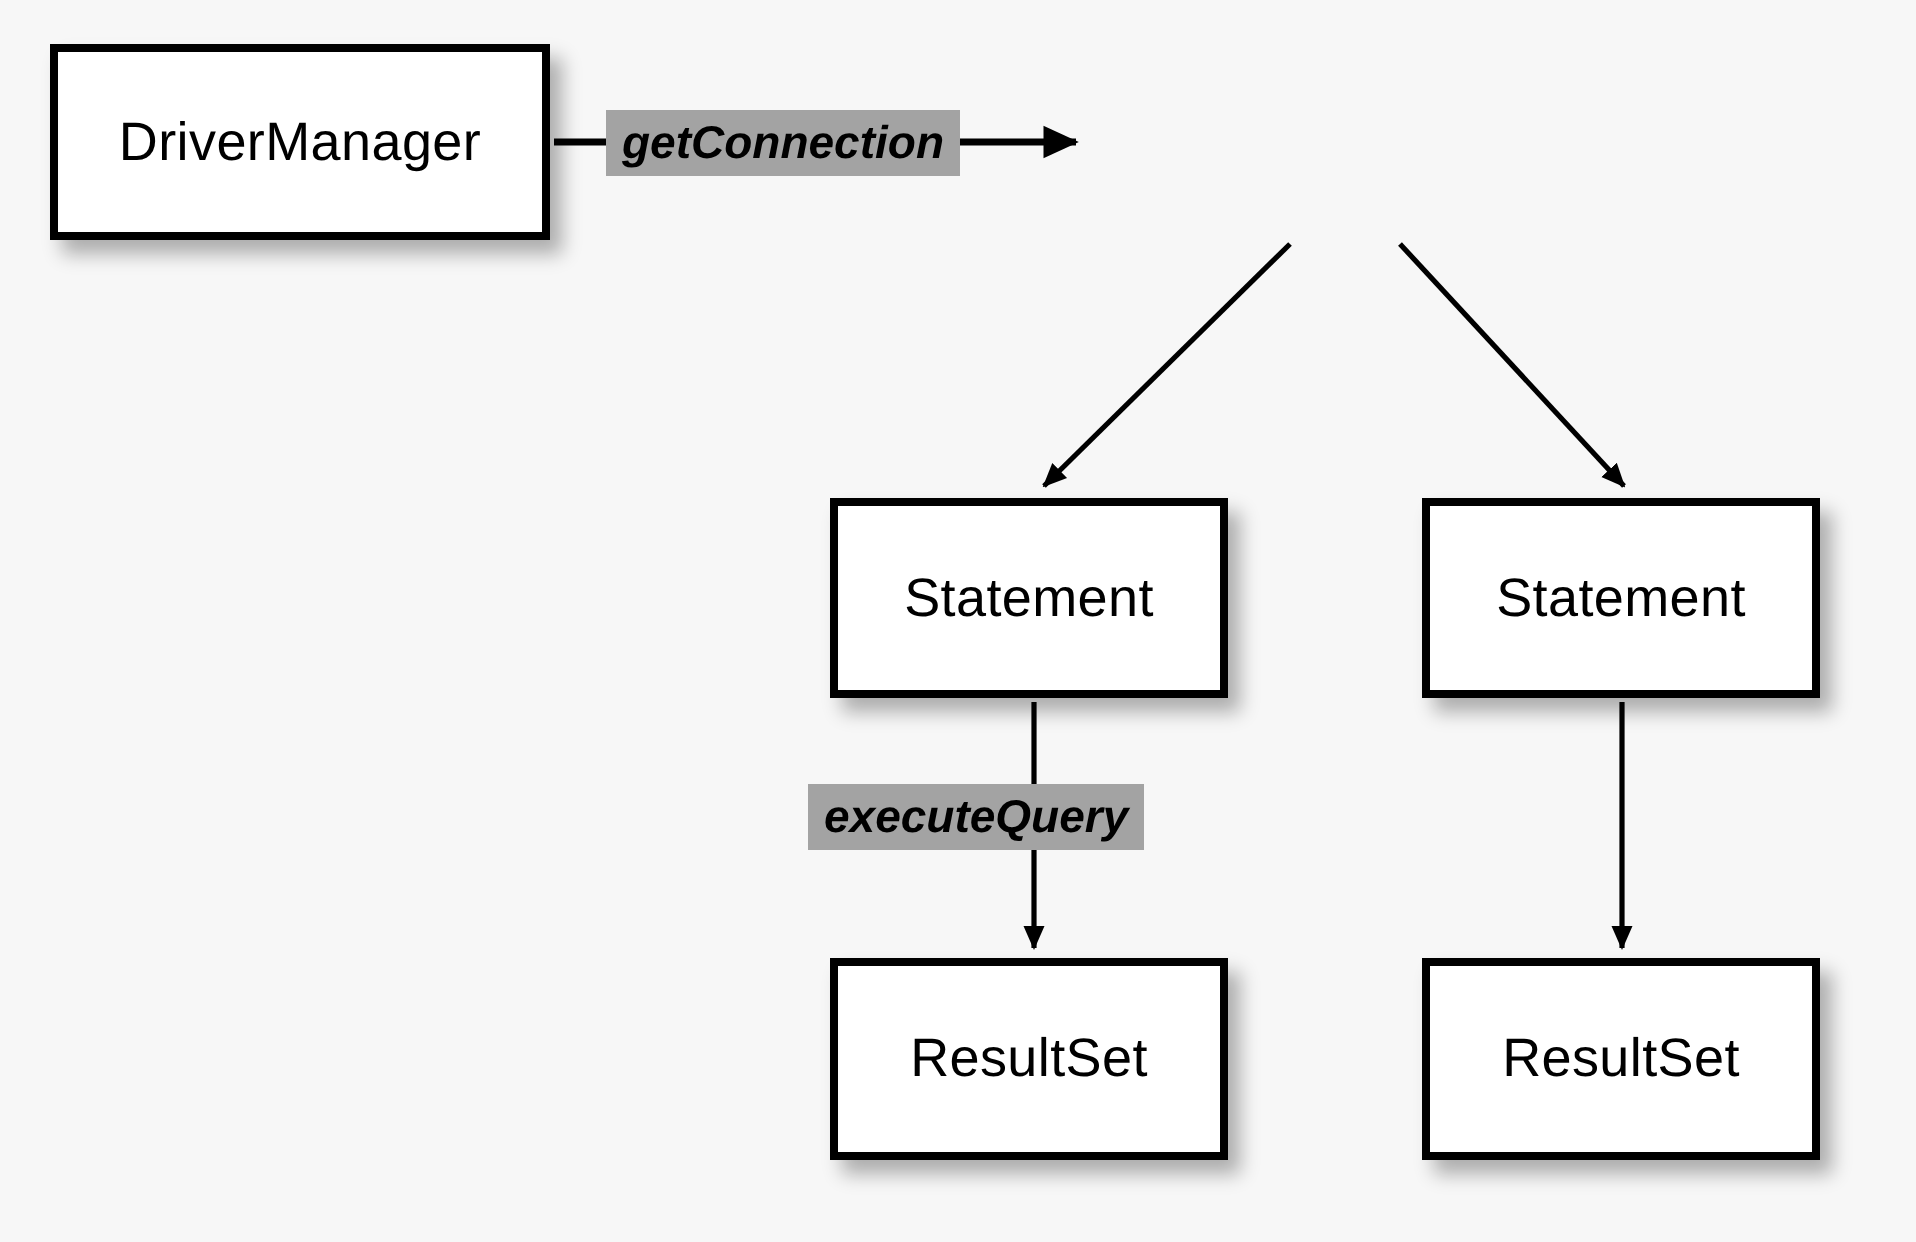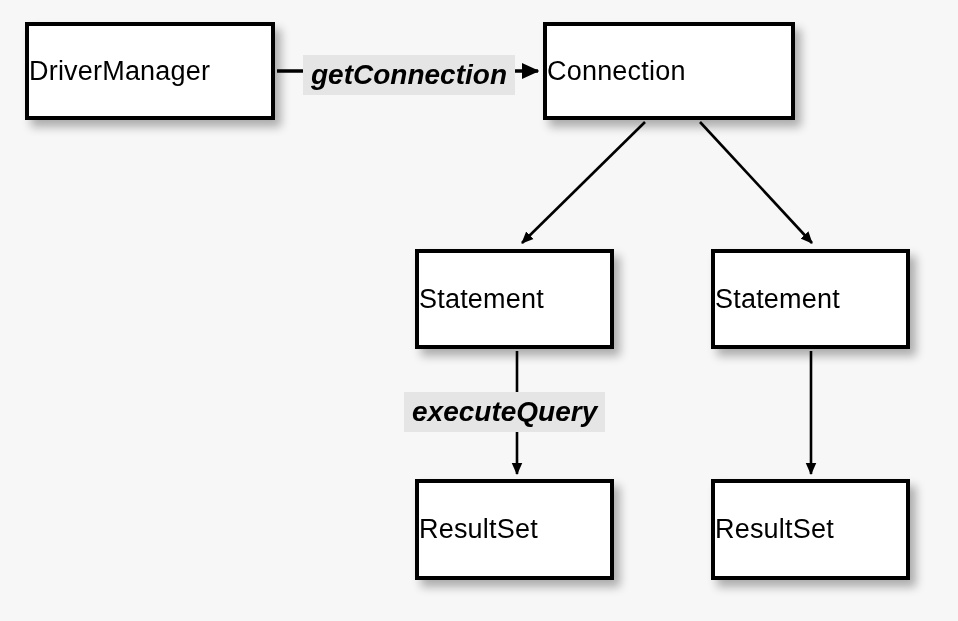--- a/index.html
+++ b/index.html
@@ -27,38 +27,39 @@
     height: 621px;
     z-index: 1;
   }
   .node {
     position: absolute;
     box-sizing: border-box;
     background: #ffffff;
     border: 4px solid #000000;
     display: flex;
     align-items: center;
+    justify-content: center;
     z-index: 3;
     box-shadow: 6px 7px 9px rgba(0,0,0,0.30);
   }
   .node-label {
     font-family: "Liberation Sans", sans-serif;
     font-size: 27px;
     font-weight: 400;
     color: #000000;
     letter-spacing: 0.2px;
     white-space: nowrap;
     line-height: 1;
   }
   .edge-label {
     position: absolute;
-    background: #e5e5e5;
+    background: #a3a3a3;
     color: #000000;
     font-family: "Liberation Sans", sans-serif;
-    font-size: 28px;
+    font-size: 23px;
     font-style: italic;
     font-weight: 700;
     white-space: nowrap;
     line-height: 1.28;
     padding: 2px 8px;
     z-index: 4;
   }
 </style>
 </head>
 <body>
@@ -83,23 +84,20 @@
 
     <line x1="517" y1="351" x2="517" y2="474" stroke="#000000" stroke-width="2.6" marker-end="url(#arrowTriSmall)"></line>
 
     <line x1="811" y1="351" x2="811" y2="474" stroke="#000000" stroke-width="2.6" marker-end="url(#arrowTriSmall)"></line>
   </svg>
 
   <div class="node" style="left:25px; top:22px; width:250px; height:98px;">
     <span class="node-label">DriverManager</span>
   </div>
 
-  <div class="node" style="left:543px; top:22px; width:252px; height:98px;">
-    <span class="node-label">Connection</span>
-  </div>
 
   <div class="node" style="left:415px; top:249px; width:199px; height:100px;">
     <span class="node-label">Statement</span>
   </div>
 
   <div class="node" style="left:711px; top:249px; width:199px; height:100px;">
     <span class="node-label">Statement</span>
   </div>
 
   <div class="node" style="left:415px; top:479px; width:199px; height:101px;">

